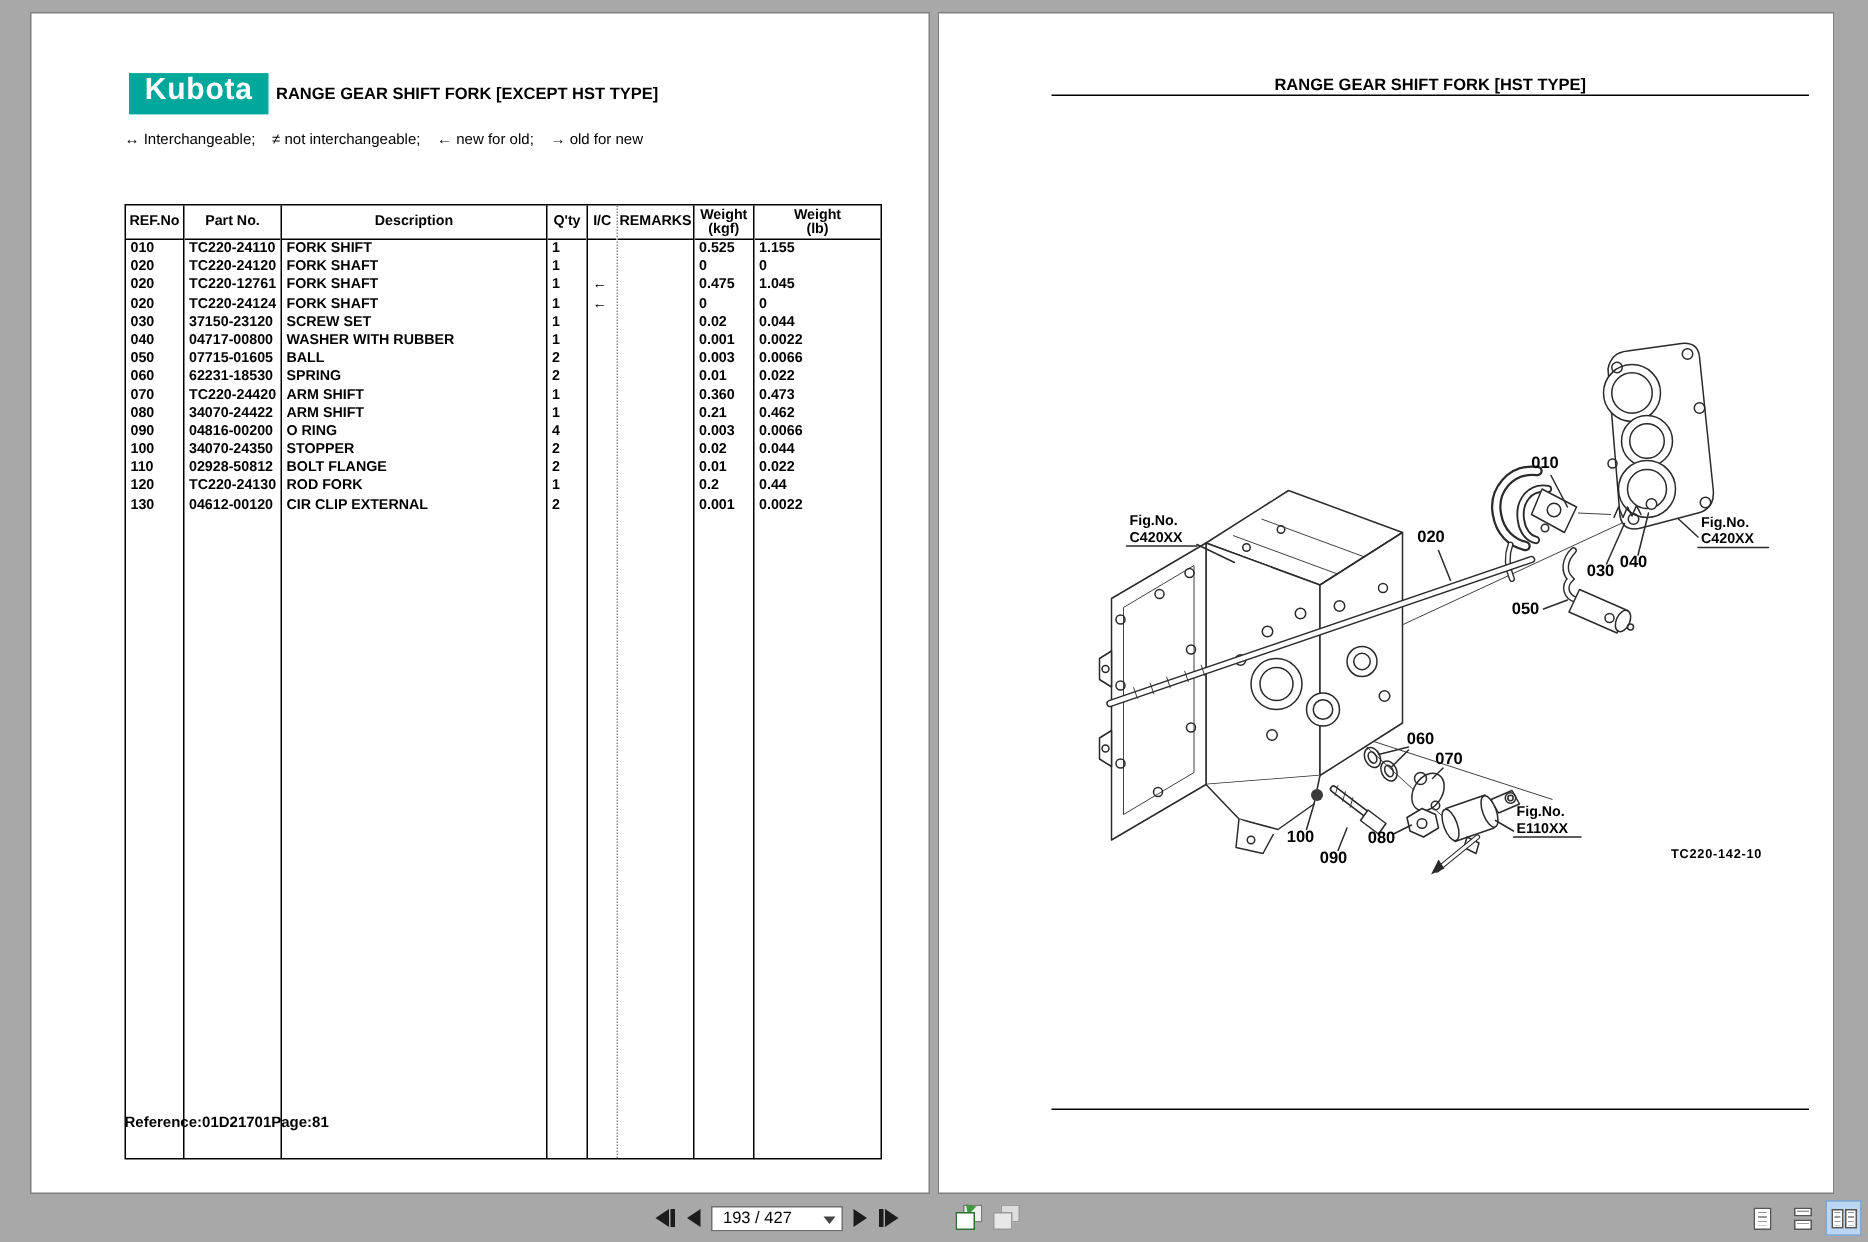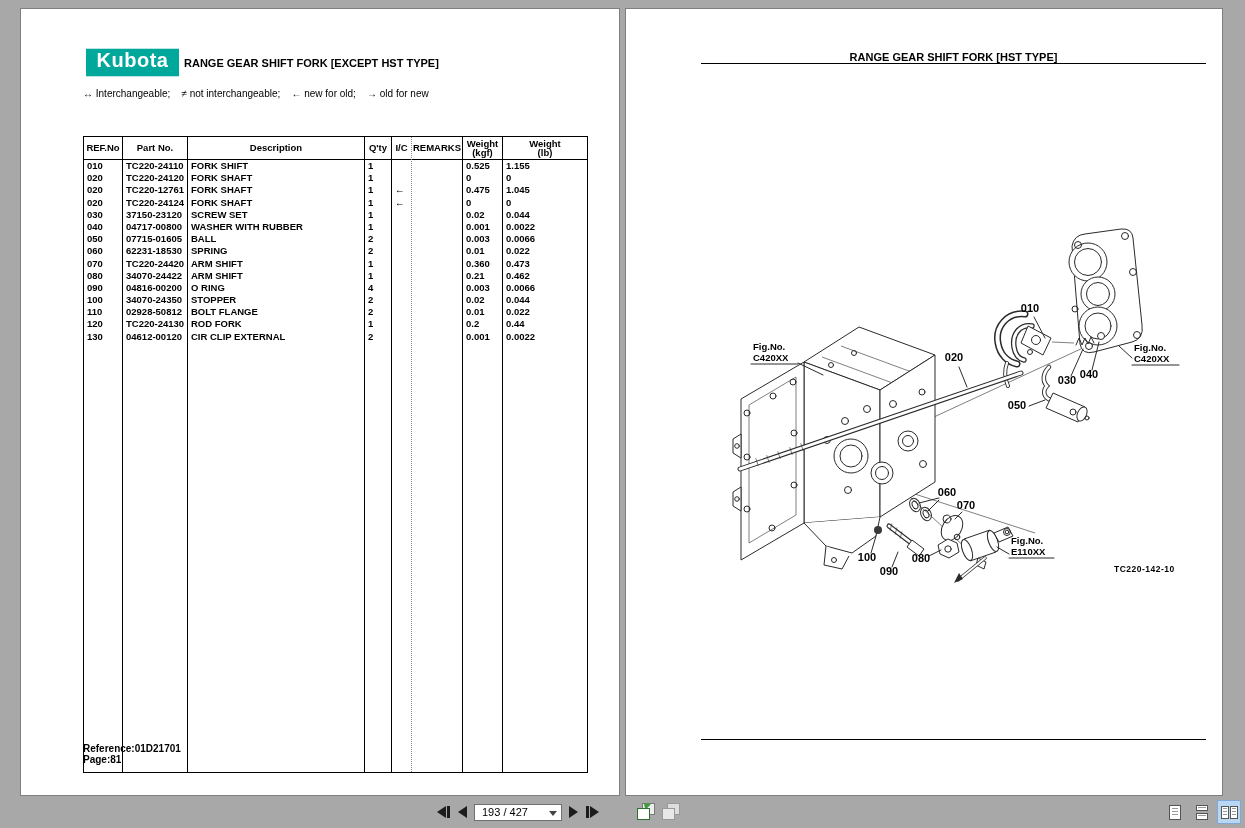--- a/index.html
+++ b/index.html
@@ -36,21 +36,21 @@
   .col.dot{border-right:1px dotted #8a8a8a;}
   .col.last{border-right:none;flex:1;}
   .hd{
     height:22px;border-bottom:1px solid #000;display:flex;align-items:center;justify-content:center;
     text-align:center;white-space:pre-line;line-height:9.5px;flex:0 0 auto;
   }
   .colbody{flex:1;display:flex;flex-direction:column;}
   .cell{height:12.2px;line-height:12.4px;padding-left:3px;white-space:nowrap;flex:0 0 auto;}
   .pfooter{
     position:absolute;left:62px;top:734px;width:505px;display:flex;
-    font-weight:bold;font-size:10px;color:#000;flex-direction:column;
+    font-weight:bold;font-size:10px;color:#000;
   }
   #right-footer{left:75px;top:733px;}
   #right-rule-top{position:absolute;left:75px;top:54px;width:505px;height:1px;background:#000;}
   #right-rule-bottom{position:absolute;left:75px;top:730px;width:505px;height:1px;background:#000;}
   #right-title{
     position:absolute;left:75px;top:42px;width:505px;text-align:center;
     font-weight:bold;font-size:11px;color:#000;
   }
   #diagram-svg{position:absolute;left:0;top:0;width:598px;height:788px;}
 

